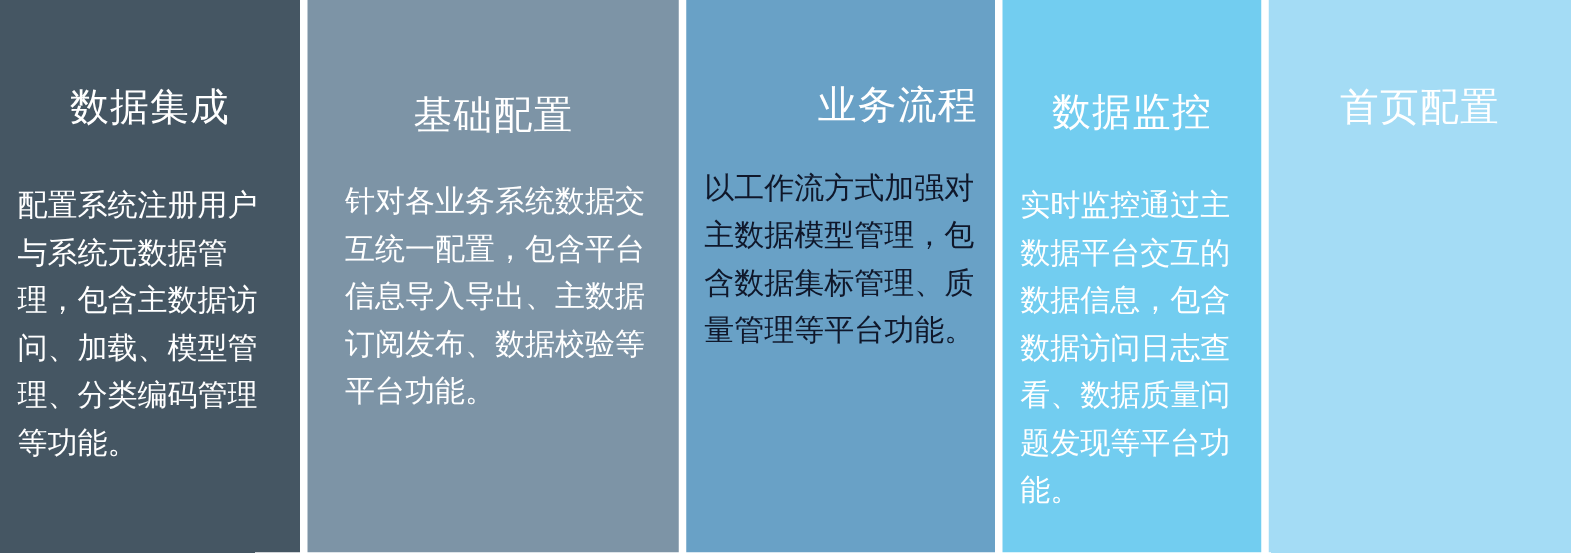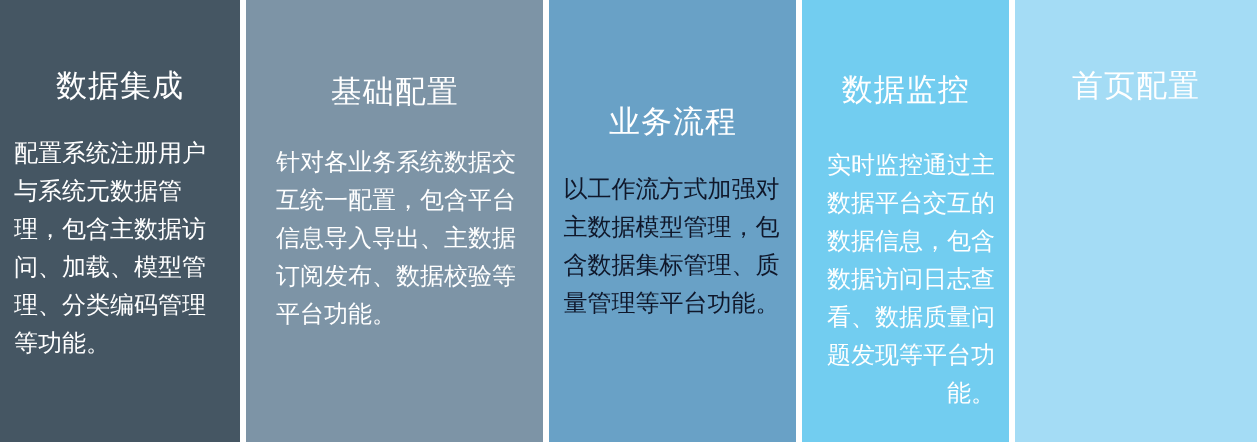--- a/index.html
+++ b/index.html
@@ -60,27 +60,27 @@
   }
 
   
   .panel-1 { width: 246px; background: #455663; }
   .panel-2 { width: 305px; background: #7d94a6; text-decoration: underline; }
   .panel-3 { width: 253px; background: #69a1c6; }
   .panel-4 { width: 212px; background: #72cdf0; }
   .panel-5 { width: 248px; background: #a4dcf5; }
 
   .panel-1 .panel-title { margin-top: 68px; }
-  .panel-1 .panel-body  { margin-top: 30px; }
+  .panel-1 .panel-body  { margin-top: 42px; }
   .panel-2 .panel-title { margin-top: 74px; }
   .panel-2 .panel-body  { margin-top: 33px; margin-left: 16px; }
-  .panel-3 .panel-title { margin-top: 104px; }
+  .panel-3 .panel-title { margin-top: 66px; text-align: right; }
   .panel-3 .panel-body  { margin-top: 30px; }
   .panel-4 .panel-title { margin-top: 72px; }
-  .panel-4 .panel-body  { margin-top: 38px; text-align: right; }
+  .panel-4 .panel-body  { margin-top: 38px; }
   .panel-5 .panel-title { margin-top: 68px; }
   .panel-5 .panel-body  { margin-top: 38px; }
 
   .panel-5 .panel-inner { padding: 0 16px; }
 </style>
 </head>
 <body>
 
 <div class="panel-strip" style="background: rgb(255, 255, 255);">
 

